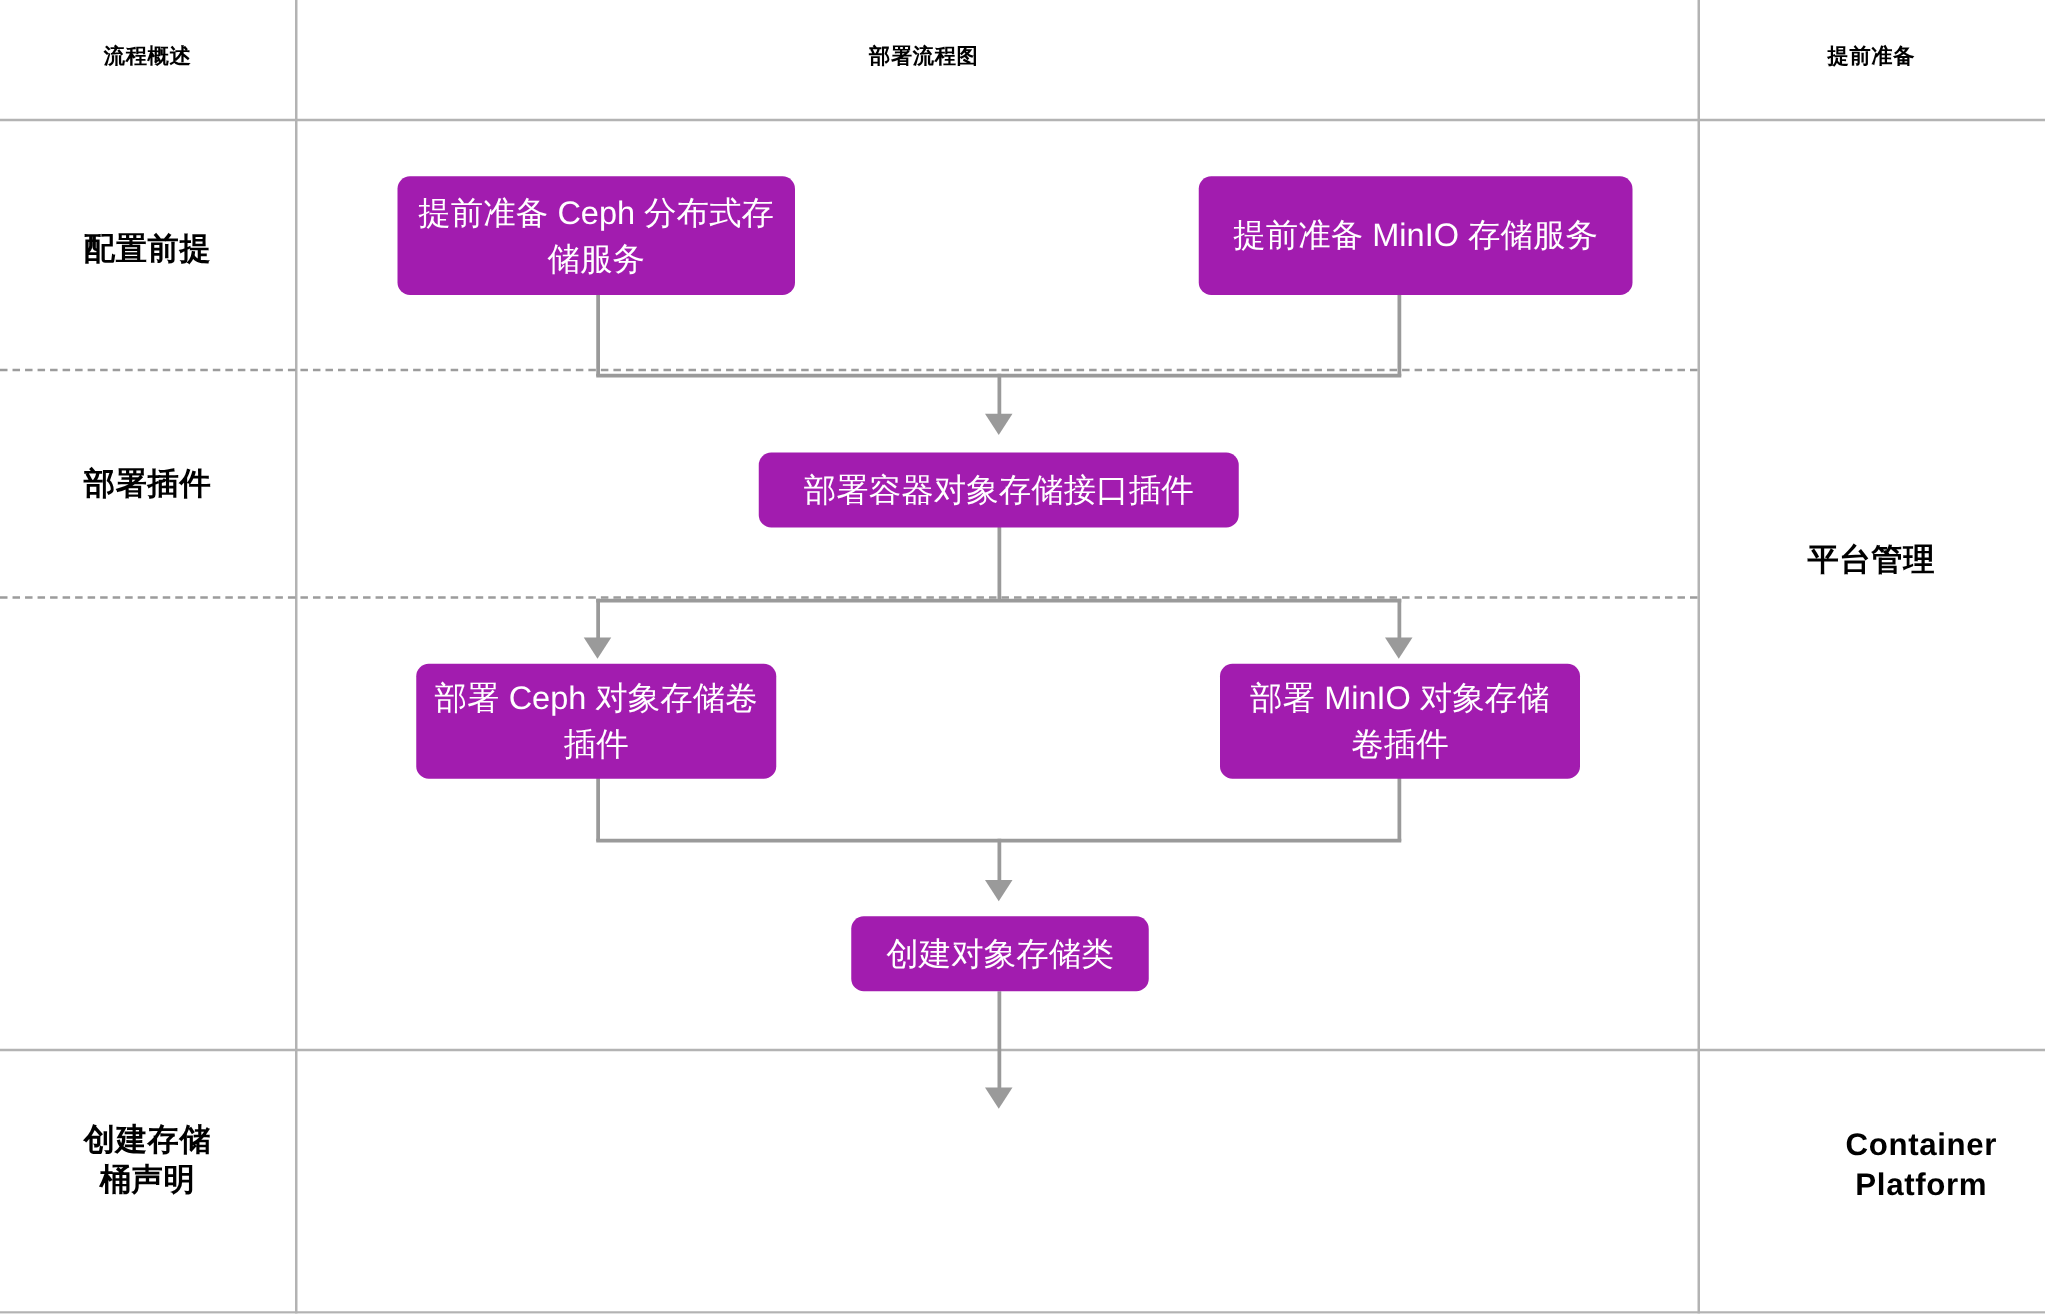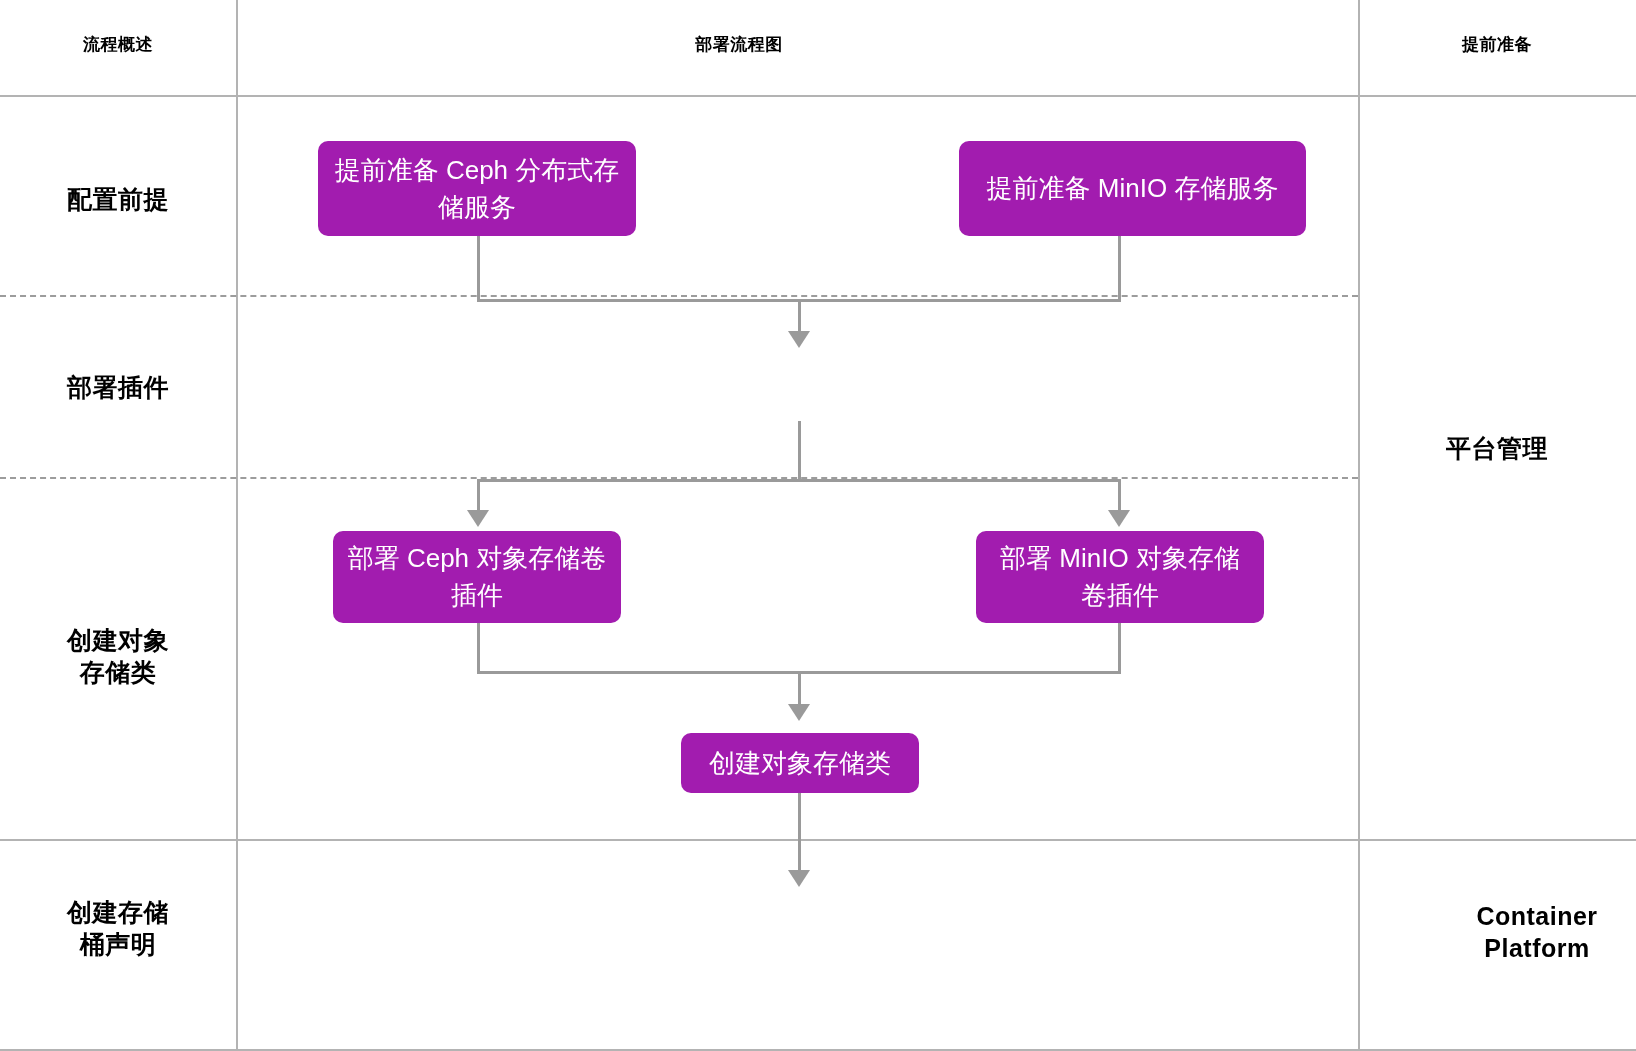--- a/index.html
+++ b/index.html
@@ -101,22 +101,20 @@
 
   <div class="hline-dashed" style="left:0; top:295px; width:1358px;"></div>
   <div class="hline-dashed" style="left:0; top:477px; width:1358px;"></div>
 
   <div class="lbl hdr" style="left:0; top:34px; width:236px;">流程概述</div>
   <div class="lbl hdr" style="left:236px; top:34px; width:1006px;">部署流程图</div>
   <div class="lbl hdr" style="left:1358px; top:34px; width:278px;">提前准备</div>
 
   <div class="lbl rowlbl" style="left:0; top:183px; width:236px;">配置前提</div>
   <div class="lbl rowlbl" style="left:0; top:371px; width:236px;">部署插件</div>
-  <div class="lbl rowlbl" style="left:0; top:624px; width:236px; white-space:pre-line;">创建对象
-存储类</div>
   <div class="lbl rowlbl" style="left:0; top:896px; width:236px; white-space:pre-line;">创建存储
 桶声明</div>
 
   <div class="lbl viewlbl" style="left:1358px; top:432px; width:278px;">平台管理</div>
   <div class="lbl viewlbl" style="left:1358px; top:900px; width:278px; white-space:pre-line;margin-left:40px;">Container
 Platform</div>
 
   <div class="conn conn-v" style="left:477px; top:235px; height:66px;"></div>
   <div class="conn conn-v" style="left:1118px; top:235px; height:66px;"></div>
   <div class="conn conn-h" style="left:477px; top:299px; width:644px;"></div>
@@ -136,20 +134,21 @@
   <div class="conn conn-v" style="left:798px; top:671px; height:39px;"></div>
   <div class="arrow" style="left:788px; top:704px;"></div>
 
   <div class="conn conn-v" style="left:798px; top:793px; height:82px;"></div>
   <div class="arrow" style="left:788px; top:870px;"></div>
 
   <div class="box" style="left:318px; top:141px; width:318px; height:95px;">提前准备 Ceph 分布式存储服务</div>
 
   <div class="box" style="left:959px; top:141px; width:347px; height:95px;">提前准备 MinIO 存储服务</div>
 
+  <div class="box" style="left:607px; top:362px; width:384px; height:60px;">部署容器对象存储接口插件</div>
 
   <div class="box" style="left:333px; top:531px; width:288px; height:92px;">部署 Ceph 对象存储卷插件</div>
 
   <div class="box" style="left:976px; top:531px; width:288px; height:92px;">部署 MinIO 对象存储卷插件</div>
 
   <div class="box" style="left:681px; top:733px; width:238px; height:60px;">创建对象存储类</div>
 
 
 </div>
 

